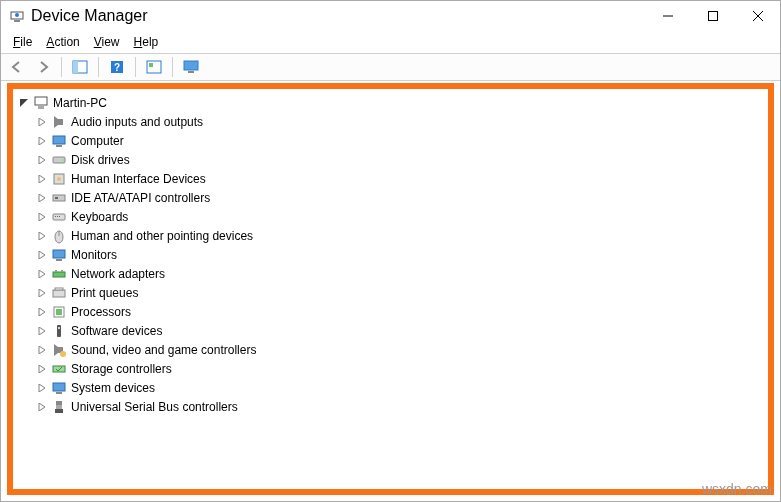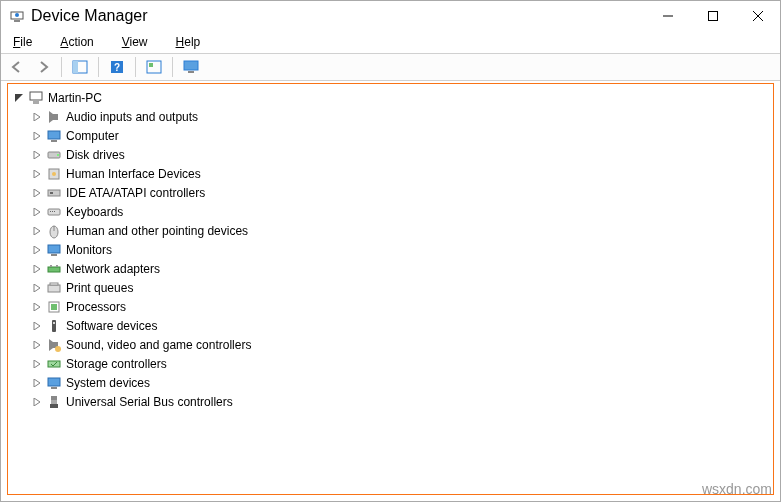--- a/index.html
+++ b/index.html
@@ -2,27 +2,27 @@
 <html><head>
   <meta charset="utf-8">
   <style>
     * { margin: 0; padding: 0; box-sizing: border-box; }
     body { font-family: "Segoe UI", Tahoma, sans-serif; font-size: 12px; background: #fff; width: 781px; height: 502px; overflow: hidden; border: 1px solid #aaa; position: relative; }
     .titlebar { display: flex; align-items: center; height: 30px; padding: 0 0 0 8px; }
     .titlebar-icon { width: 16px; height: 16px; margin-right: 6px; display: inline-flex; align-items: center; justify-content: center; }
     .titlebar-title { flex: 1; font-size: 16px; }
     .winbtns { display: flex; }
     .winbtn { width: 45px; height: 30px; display: flex; align-items: center; justify-content: center; cursor: default; }
-    .menubar { display: flex; padding: 2px 6px; gap: 16px; height: 22px; align-items: center; }
+    .menubar { display: flex; padding: 2px 6px; gap: 2px; height: 22px; align-items: center; }
     .menuitem { padding: 2px 6px; cursor: default; }
     .menuitem u { text-decoration: underline; }
     .toolbar { display: flex; align-items: center; height: 28px; border-top: 1px solid #d0d0d0; border-bottom: 1px solid #d0d0d0; padding: 0 4px; gap: 2px; background: #fcfcfc; }
     .tbtn { width: 24px; height: 22px; display: flex; align-items: center; justify-content: center; border: 1px solid transparent; cursor: default; }
     .tsep { width: 1px; height: 20px; background: #d0d0d0; margin: 0 4px; }
-    .tree-panel { position: absolute; top: 82px; left: 6px; right: 6px; bottom: 6px; border: 1px solid #f97316; overflow: auto; background: #fff; padding: 4px 0; }
+    .tree-panel { position: absolute; top: 82px; left: 6px; right: 6px; bottom: 6px; border: 6px solid #f97316; overflow: auto; background: #fff; padding: 4px 0; }
     .tree-row { display: flex; align-items: center; height: 19px; padding-left: 4px; cursor: default; white-space: nowrap; }
     .twisty { width: 14px; height: 14px; display: flex; align-items: center; justify-content: center; color: #606060; font-size: 9px; }
     .tree-icon { width: 16px; height: 16px; margin: 0 4px 0 2px; display: inline-flex; align-items: center; justify-content: center; }
     .tree-label { font-size: 12px; }
     .root-row { padding-left: 4px; }
     .child-row { padding-left: 22px; }
     .watermark { position: absolute; right: 8px; bottom: 4px; font-size: 14px; color: #999; }
   </style>
 </head>
 <body>

